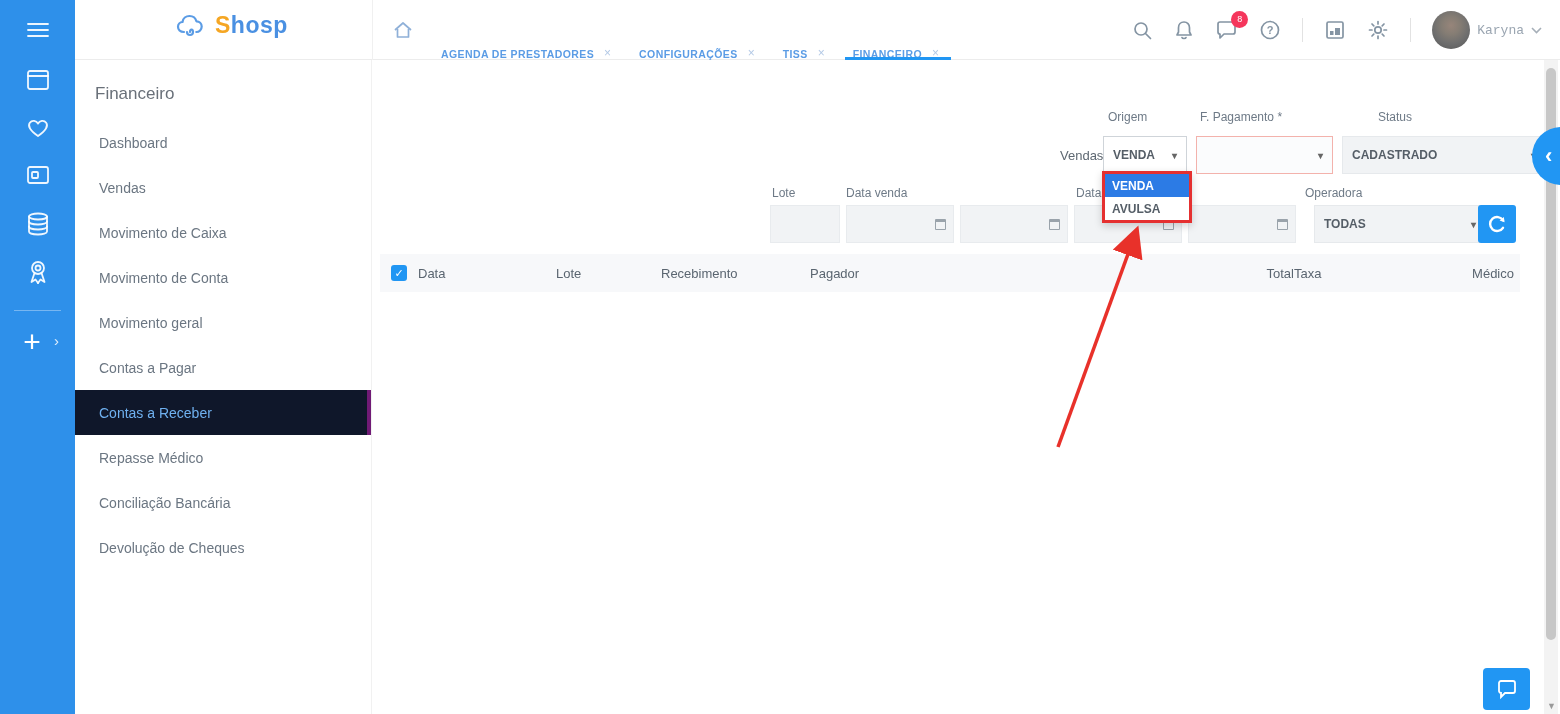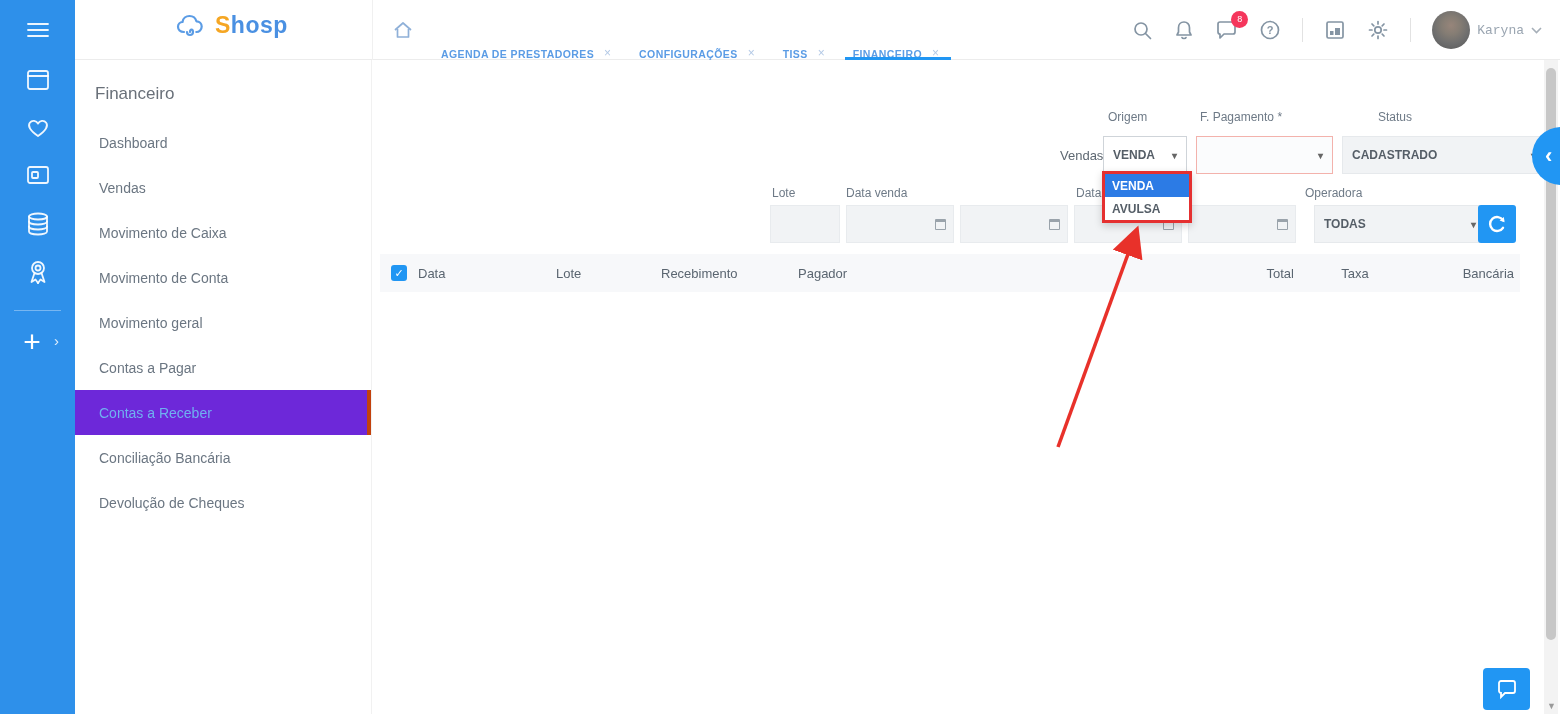--- a/index.html
+++ b/index.html
@@ -34,21 +34,21 @@
   .vdiv { width:1px; height:24px; background:#e2e2e2; }
   .avatar { width:38px; height:38px; border-radius:50%; cursor:pointer;
     background: radial-gradient(circle at 50% 38%, #97857a 0%, #857d74 30%, #6e6e6e 60%, #565656 100%); }
   .user { display:flex; align-items:center; gap:7px; cursor:pointer;font-family:Liberation Mono, monospace; }
   .user-name { font-size:13px; color:#9aa5b1; }
 
   
   .sidebar { position:absolute; left:75px; top:60px; width:297px; height:654px; background:#fff; border-right:1px solid #f1f1f1; z-index:5; }
   .sidebar-title { padding:24px 20px 16px 20px; font-size:17px; color:#697079; }
   .side-item { height:45px; display:flex; align-items:center; padding-left:24px; font-size:14px; color:#6b7682; cursor:pointer; }
-  .side-item.active { background:#6d28d9; color:#6fb1f0; border-right:4px solid #c2410c; }
+  .side-item.active { background:#0f172a; color:#6fb1f0; border-right:4px solid #701a75; }
 
   
   .main { position:absolute; left:372px; top:60px; width:1188px; height:654px; background:#fff; }
   .lbl { position:absolute; font-size:12px; color:#6e7a87; white-space:nowrap; }
   .sel { position:absolute; height:38px; border:1px solid #cfd4d9; background:#fff; display:flex; align-items:center; justify-content:space-between; padding:0 9px; font-size:12px; font-weight:bold; color:#555e67; cursor:pointer; }
   .sel .caret { font-size:10px; color:#666; margin-left:6px; }
   .sel.gray { background:#f1f3f5; border-color:#e6e9ec; }
   .sel.err { background:#fbfcfd; border-color:#f3b2ac; }
   .inp { position:absolute; height:38px; background:#f1f3f5; border:1px solid #e8ebee; display:flex; align-items:center; justify-content:flex-end; padding:0 7px; cursor:text; }
   .cal { width:11px; height:11px; border:1px solid #9aa3ab; border-top:3px solid #9aa3ab; border-radius:1px; }
@@ -61,21 +61,21 @@
   .dd-opt { height:23px; display:flex; align-items:center; padding-left:7px; font-size:12px; font-weight:bold; color:#555e67; cursor:pointer; }
   .dd-opt.selected { background:#2c7be5; color:#fff; }
   .annot-arrow { position:absolute; left:650px; top:150px; width:150px; height:250px; z-index:11; pointer-events:none; }
 
   
   .thead { position:absolute; left:8px; top:194px; width:1140px; height:38px; background:#f7f8fa; display:flex; align-items:center; font-size:13px; color:#5a6570; }
   .th { white-space:nowrap; }
   .cb-cell { width:38px; display:flex; justify-content:center; }
   .checkbox { width:16px; height:16px; background:#2196f3; border-radius:3px; color:#fff; font-size:11px; display:flex; align-items:center; justify-content:center; cursor:pointer; }
   .c-data { width:138px; } .c-lote { width:105px; } .c-receb { width:137px; }
-  .c-pag { flex:1; } .c-total { width:112px; text-align:right; } .c-taxa { width:122px; text-align:center; }
+  .c-pag { flex:1;margin-left:12px; } .c-total { width:112px; text-align:right; } .c-taxa { width:122px; text-align:left; }
   .c-liq { width:104px; text-align:right; padding-right:6px; }
 
   .chat-fab { position:absolute; left:1111px; top:608px; width:47px; height:42px; background:#2196f3; border-radius:4px; display:flex; align-items:center; justify-content:center; cursor:pointer; }
   .chat-fab svg { stroke:#fff; fill:none; stroke-width:1.8; }
 
   
   .scrollbar { position:absolute; left:1544px; top:60px; width:14px; height:654px; background:#f3f3f3; z-index:6; }
   .sb-thumb { position:absolute; left:2px; top:8px; width:10px; height:572px; background:#c7c7c7; border-radius:5px; cursor:pointer; }
   .sb-arrow { position:absolute; left:3px; bottom:3px; font-size:9px; color:#9a9a9a; cursor:pointer; }
 </style>
@@ -217,20 +217,21 @@
 
   <aside class="sidebar">
     <div class="sidebar-title">Financeiro</div>
     <div class="side-item">Dashboard</div>
     <div class="side-item">Vendas</div>
     <div class="side-item">Movimento de Caixa</div>
     <div class="side-item">Movimento de Conta</div>
     <div class="side-item">Movimento geral</div>
     <div class="side-item">Contas a Pagar</div>
     <div class="side-item active">Contas a Receber</div>
+    <div class="side-item">Repasse Médico</div>
     <div class="side-item">Conciliação Bancária</div>
     <div class="side-item">Devolução de Cheques</div>
   </aside>
 
   <main class="main">
 
     <span class="lbl" style="left:736px;top:50px;">Origem</span>
     <span class="lbl" style="left:828px;top:50px;">F. Pagamento *</span>
     <span class="lbl" style="left:1006px;top:50px;">Status</span>
     <span class="lbl" style="left:688px;top:88px;font-size:13px;color:#5e6872;">Vendas</span>
@@ -297,21 +298,21 @@
     <div class="thead">
       <span class="cb-cell">
           <span class="checkbox">✓</span>
         </span>
       <span class="th c-data">Data</span>
       <span class="th c-lote">Lote</span>
       <span class="th c-receb">Recebimento</span>
       <span class="th c-pag">Pagador</span>
       <span class="th c-total">Total</span>
       <span class="th c-taxa">Taxa</span>
-      <span class="th c-liq">Bancária</span>
+      <span class="th c-liq">Médico</span>
     </div>
 
     <div class="chat-fab">
       <svg width="24" height="22" viewBox="0 0 24 22">
           <path d="M4 5 C4 3.9 4.9 3 6 3 L18 3 C19.1 3 20 3.9 20 5 L20 13 C20 14.1 19.1 15 18 15 L10 15 L6 19 L6 15 C4.9 15 4 14.1 4 13 Z"></path>
         </svg>
     </div>
   </main>
 
   <div class="scrollbar">

